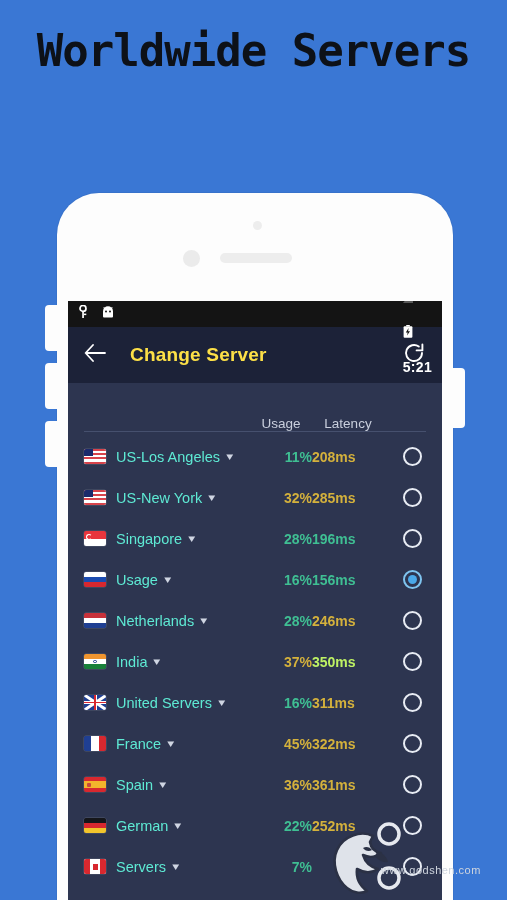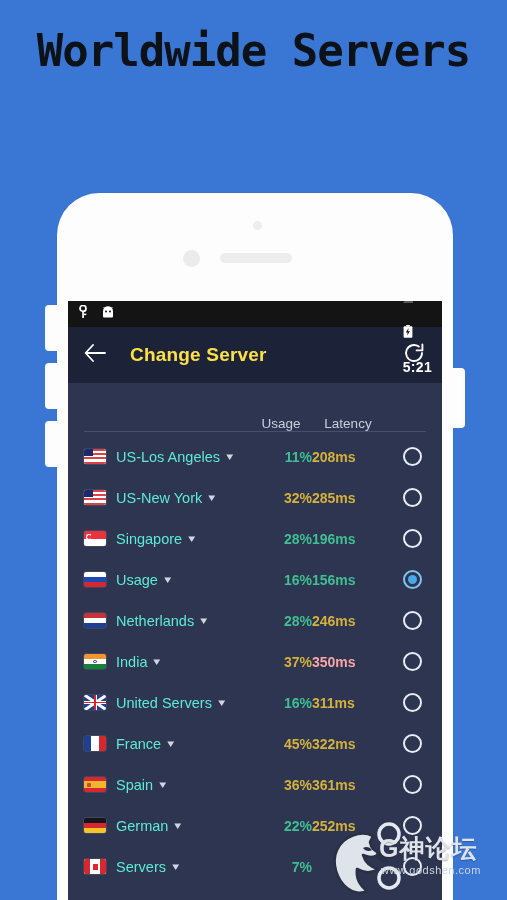--- a/index.html
+++ b/index.html
@@ -345,21 +345,21 @@
             </span>
           </div>
           <div class="row">
             <span class="flag f-in">
               <span class="chakra"></span>
             </span>
             <span class="name">India</span>
             <span class="chev">▾</span>
             <span class="rspacer"></span>
             <span class="usage" style="color:#d4b13c">37%</span>
-            <span class="lat" style="color:#fca5a5">350ms</span>
+            <span class="lat" style="color:#bef264">350ms</span>
             <span class="sel">
               <span class="radio"></span>
             </span>
           </div>
           <div class="row">
             <span class="flag f-gb">
               <span class="d1"></span>
               <span class="d2"></span>
               <span class="cv"></span>
               <span class="ch"></span>
@@ -431,15 +431,14 @@
 </div>
 
 <div class="watermark">
   <svg width="92" height="78" viewBox="0 0 92 78">
     <circle cx="62" cy="12" r="10" fill="none" stroke="#e6e9ef" stroke-width="3.5"></circle>
     <circle cx="62" cy="56" r="10" fill="none" stroke="#e6e9ef" stroke-width="3.5"></circle>
     <path d="M46 14c-12-6-30 0-36 14-6 13 0 30 10 38 6 5 14 6 20 3-8-6-11-14-10-22 7 4 15 4 21 0-8-2-13-7-15-14 6 3 13 2 18-2-6-1-10-5-11-11z" fill="#dfe3ea" stroke="#2b3145" stroke-width="2.6" stroke-linejoin="round"></path>
     <path d="M36 26c3-2 7-1 9 2-3 2-7 1-9-2z" fill="#2b3145"></path>
     <path d="M50 30c6 1 10 5 11 10-5 1-10-2-13-6z" fill="#2b3145"></path>
   </svg>
-  <div class="wm-text">G神论坛</div>
   <div class="wm-url">www.godshen.com</div>
 </div>
 
 </body></html>

